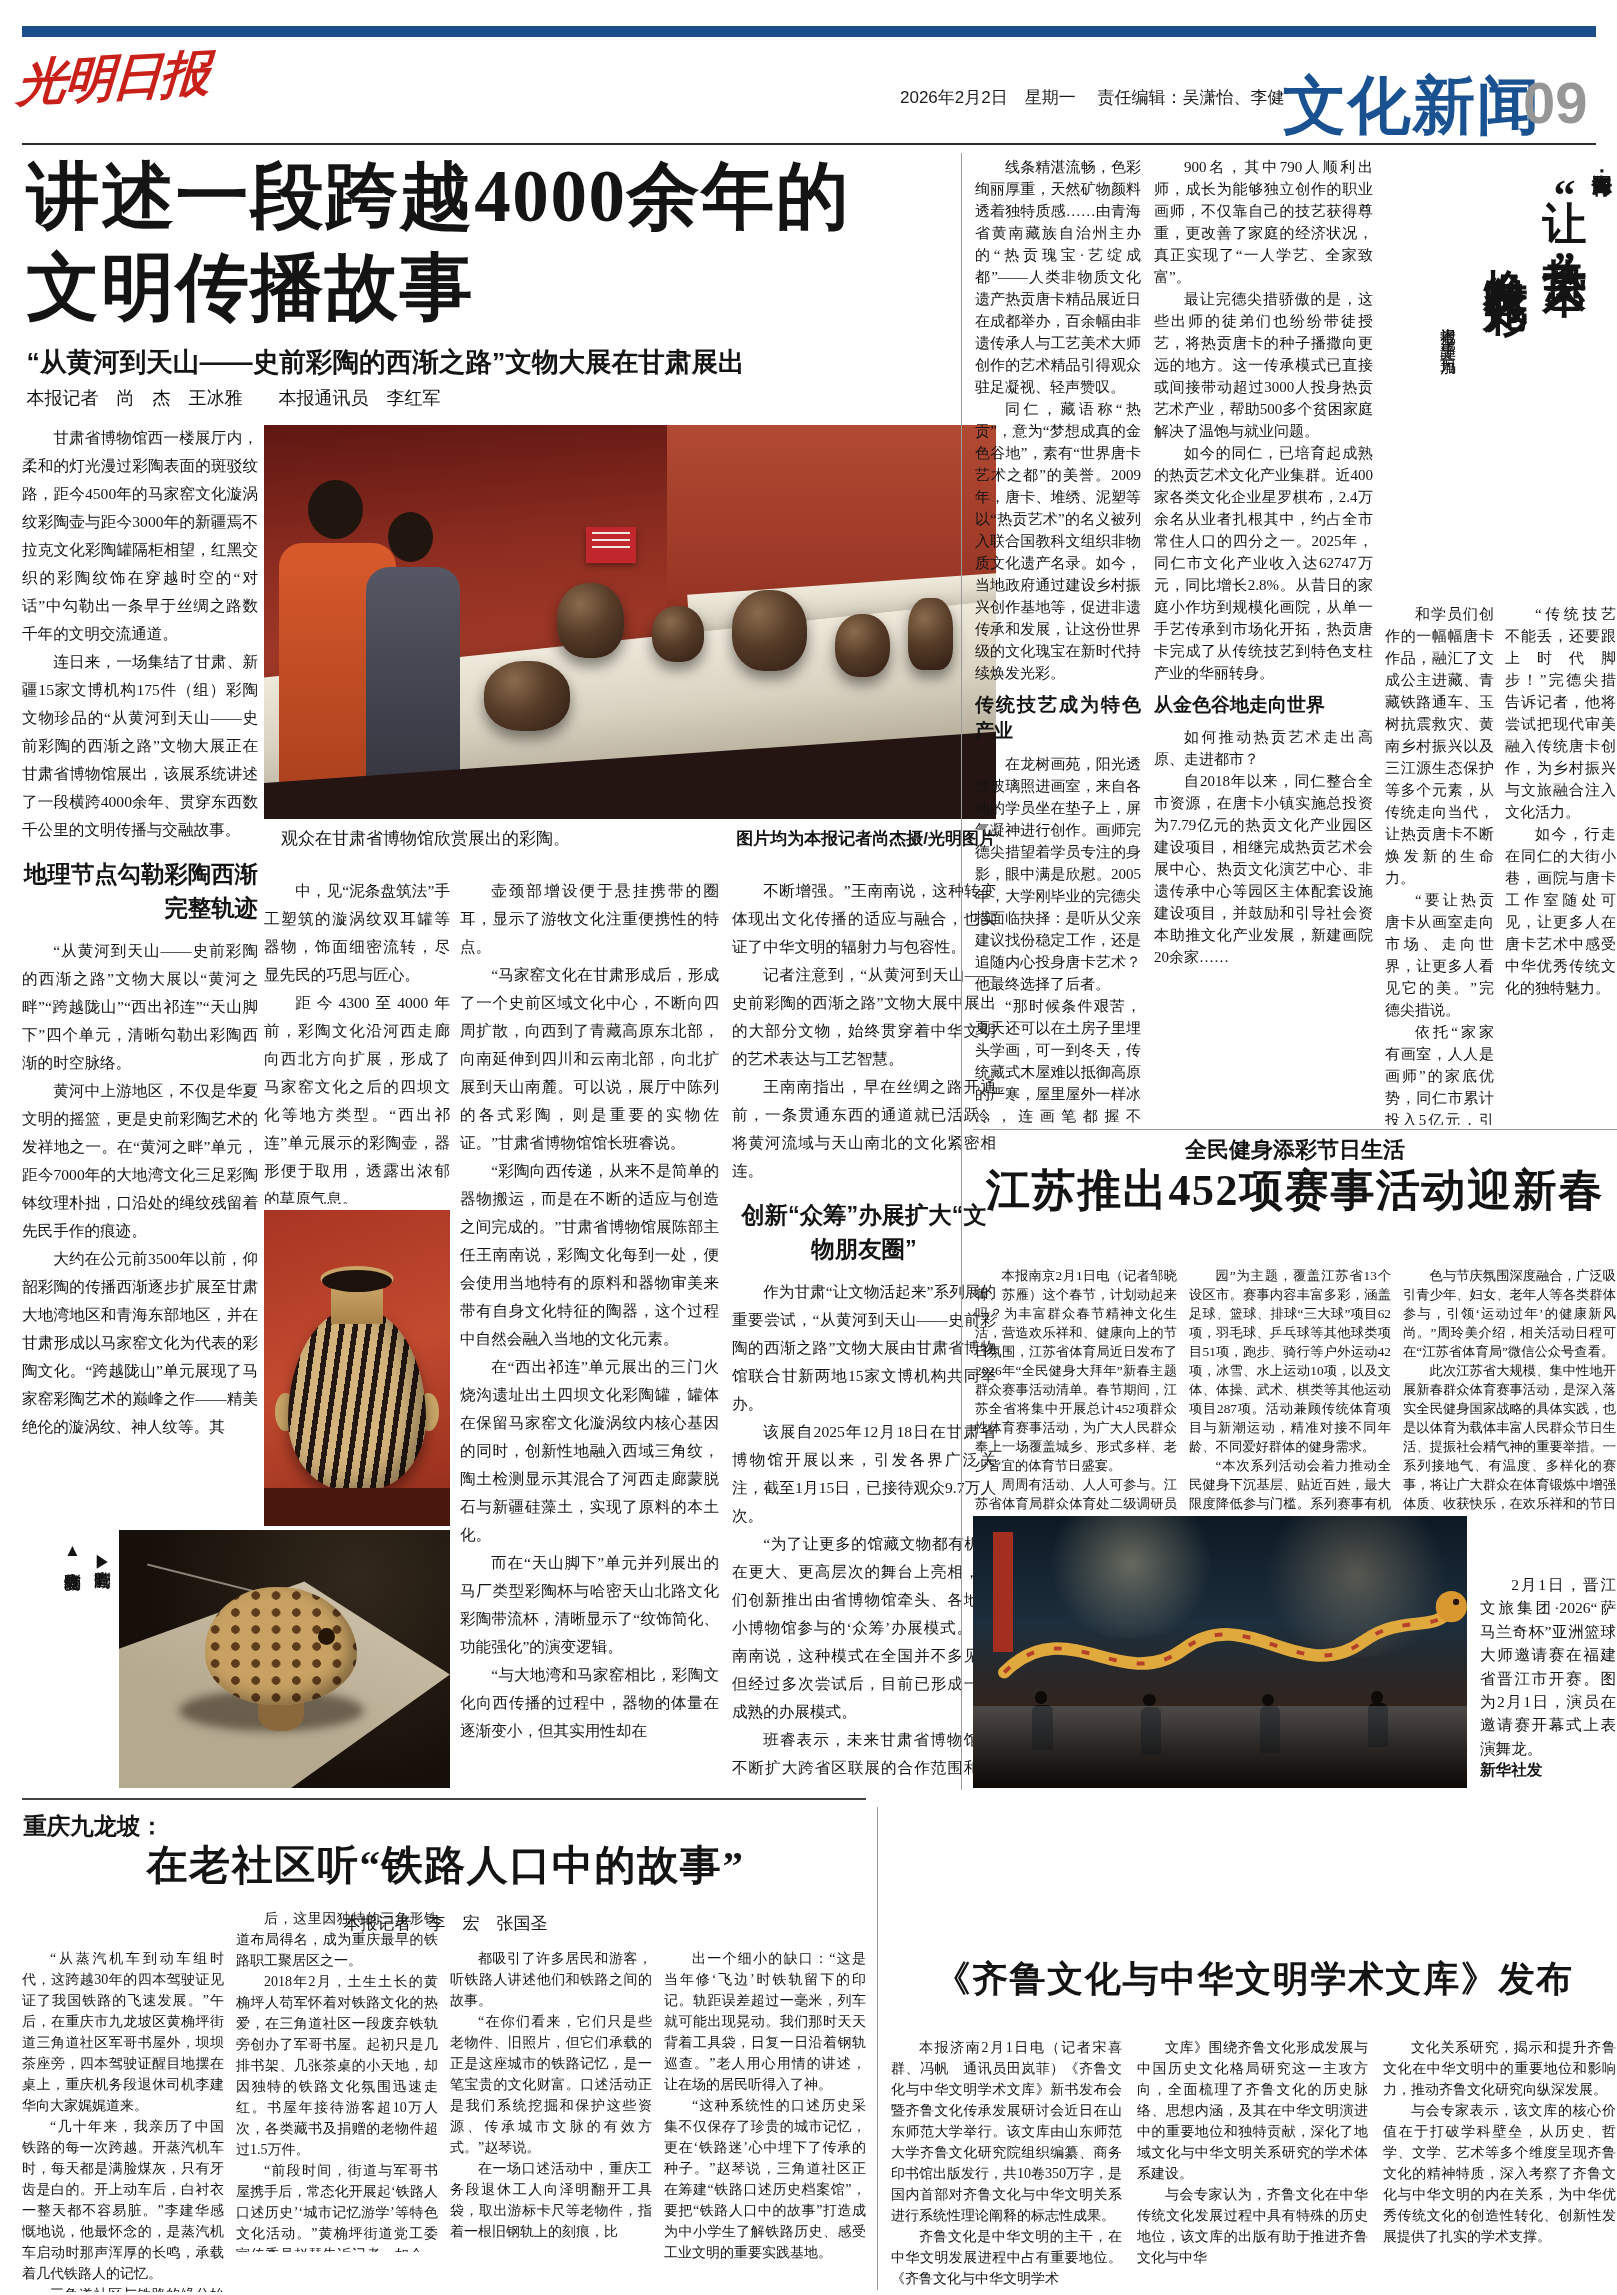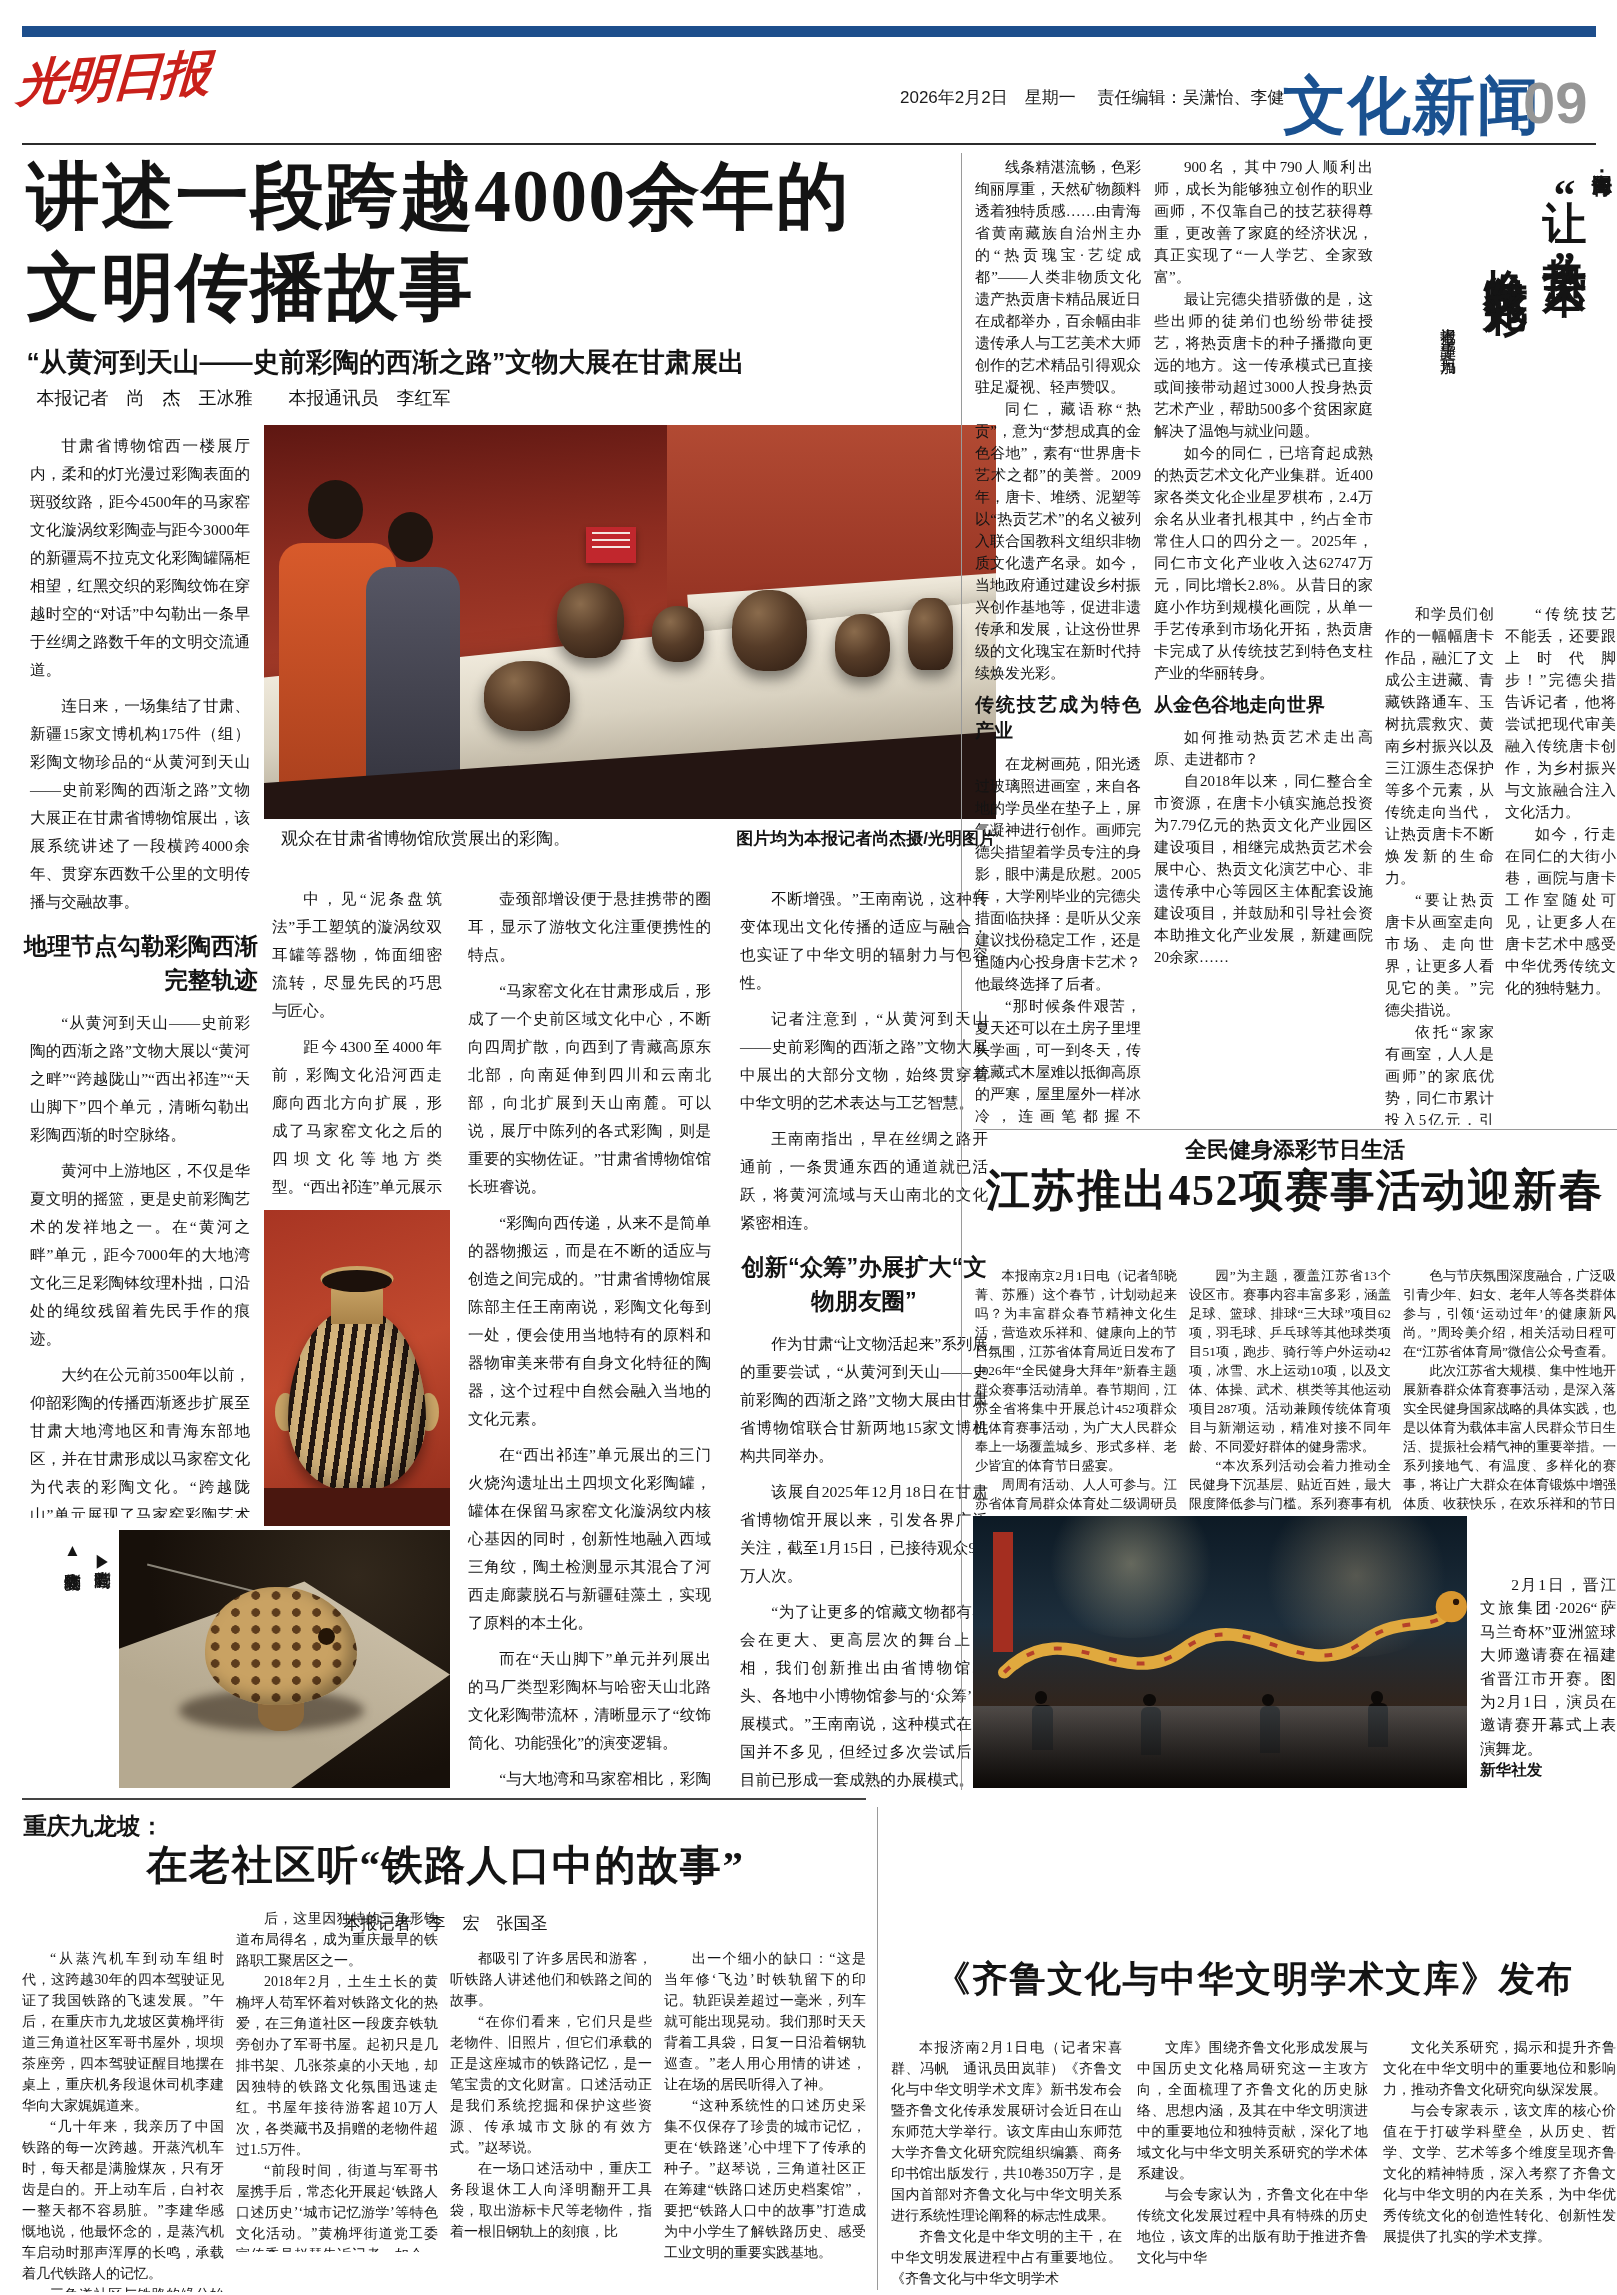--- a/index.html
+++ b/index.html
@@ -13,21 +13,21 @@
   .dateline{font-size:17px;color:#1b1b1b;white-space:nowrap;}
   .section-title{font-size:63px;font-weight:700;color:#1a5190;letter-spacing:1.6px;white-space:nowrap;}
   .pagenum{font-size:58px;font-weight:700;color:#969696;}
   .hairline{background:#2b2b2b;}
   .rule{background:#9a9a9a;}
   .headline{font-weight:700;line-height:1.12;letter-spacing:1.6px;white-space:nowrap;}
   .h-main{font-size:73px;}
   .subtitle{font-size:26.6px;font-weight:700;white-space:nowrap;}
   .byline{font-size:18px;white-space:nowrap;}
   .body-col{font-size:15.6px;line-height:28px;text-align:justify;overflow:hidden;}
-  .body-col .para{margin:8px;text-indent:2em;}
+  .body-col .para{margin:0;text-indent:2em;}
   .subhead{font-family:"Liberation Sans",sans-serif;font-weight:700;font-size:23.4px;
            line-height:34px;margin:12.5px 0;text-indent:0;text-align:right;}
   .subhead.ctr{text-align:center;}
   .sm-col{font-size:15px;line-height:22px;text-align:justify;overflow:hidden;}
   .sm-col .para{margin:0;text-indent:2em;}
   .sm-sub{font-family:"Liberation Sans",sans-serif;font-weight:700;font-size:19px;
           line-height:26.6px;margin:7.8px 0;}
   .vtext{writing-mode:vertical-rl;text-orientation:upright;}
   .caption{font-size:17px;}
   .photo{overflow:hidden;}
@@ -91,21 +91,21 @@
     <span>2026年2月2日　星期一</span>　
     <span>责任编辑：吴潇怡、李健</span>
   </div>
   <div class="abs section-title sans" style="left:1283px;top:63px;">文化新闻</div>
   <div class="abs pagenum sans" style="left:1523px;top:69px;">09</div>
   <div class="abs hairline" style="left:22px;top:143px;width:1574px;height:1.6px;"></div>
 
   <div class="abs headline h-main" style="left:26.6px;top:156px;">讲述一段跨越4000余年的</div>
   <div class="abs headline h-main" style="left:26.6px;top:247px;">文明传播故事</div>
   <div class="abs subtitle sans" style="left:26.6px;top:344px;">“从黄河到天山——史前彩陶的西渐之路”文物大展在甘肃展出</div>
-  <div class="abs byline" style="left:26.6px;top:386px;margin-left:10px;">本报记者　尚　杰　王冰雅　　本报通讯员　李红军</div>
+  <div class="abs byline" style="left:26.6px;top:386px;">本报记者　尚　杰　王冰雅　　本报通讯员　李红军</div>
 
   <div class="abs body-col" style="left:22px;top:424px;width:236px;height:1094px;">
     <div>
         <p class="para">甘肃省博物馆西一楼展厅内，柔和的灯光漫过彩陶表面的斑驳纹路，距今4500年的马家窑文化漩涡纹彩陶壶与距今3000年的新疆焉不拉克文化彩陶罐隔柜相望，红黑交织的彩陶纹饰在穿越时空的“对话”中勾勒出一条早于丝绸之路数千年的文明交流通道。</p>
         <p class="para">连日来，一场集结了甘肃、新疆15家文博机构175件（组）彩陶文物珍品的“从黄河到天山——史前彩陶的西渐之路”文物大展正在甘肃省博物馆展出，该展系统讲述了一段横跨4000余年、贯穿东西数千公里的文明传播与交融故事。</p>
       </div>
     <h3 class="subhead">地理节点勾勒彩陶西渐完整轨迹</h3>
     <div>
         <p class="para">“从黄河到天山——史前彩陶的西渐之路”文物大展以“黄河之畔”“跨越陇山”“西出祁连”“天山脚下”四个单元，清晰勾勒出彩陶西渐的时空脉络。</p>
         <p class="para">黄河中上游地区，不仅是华夏文明的摇篮，更是史前彩陶艺术的发祥地之一。在“黄河之畔”单元，距今7000年的大地湾文化三足彩陶钵纹理朴拙，口沿处的绳纹残留着先民手作的痕迹。</p>

